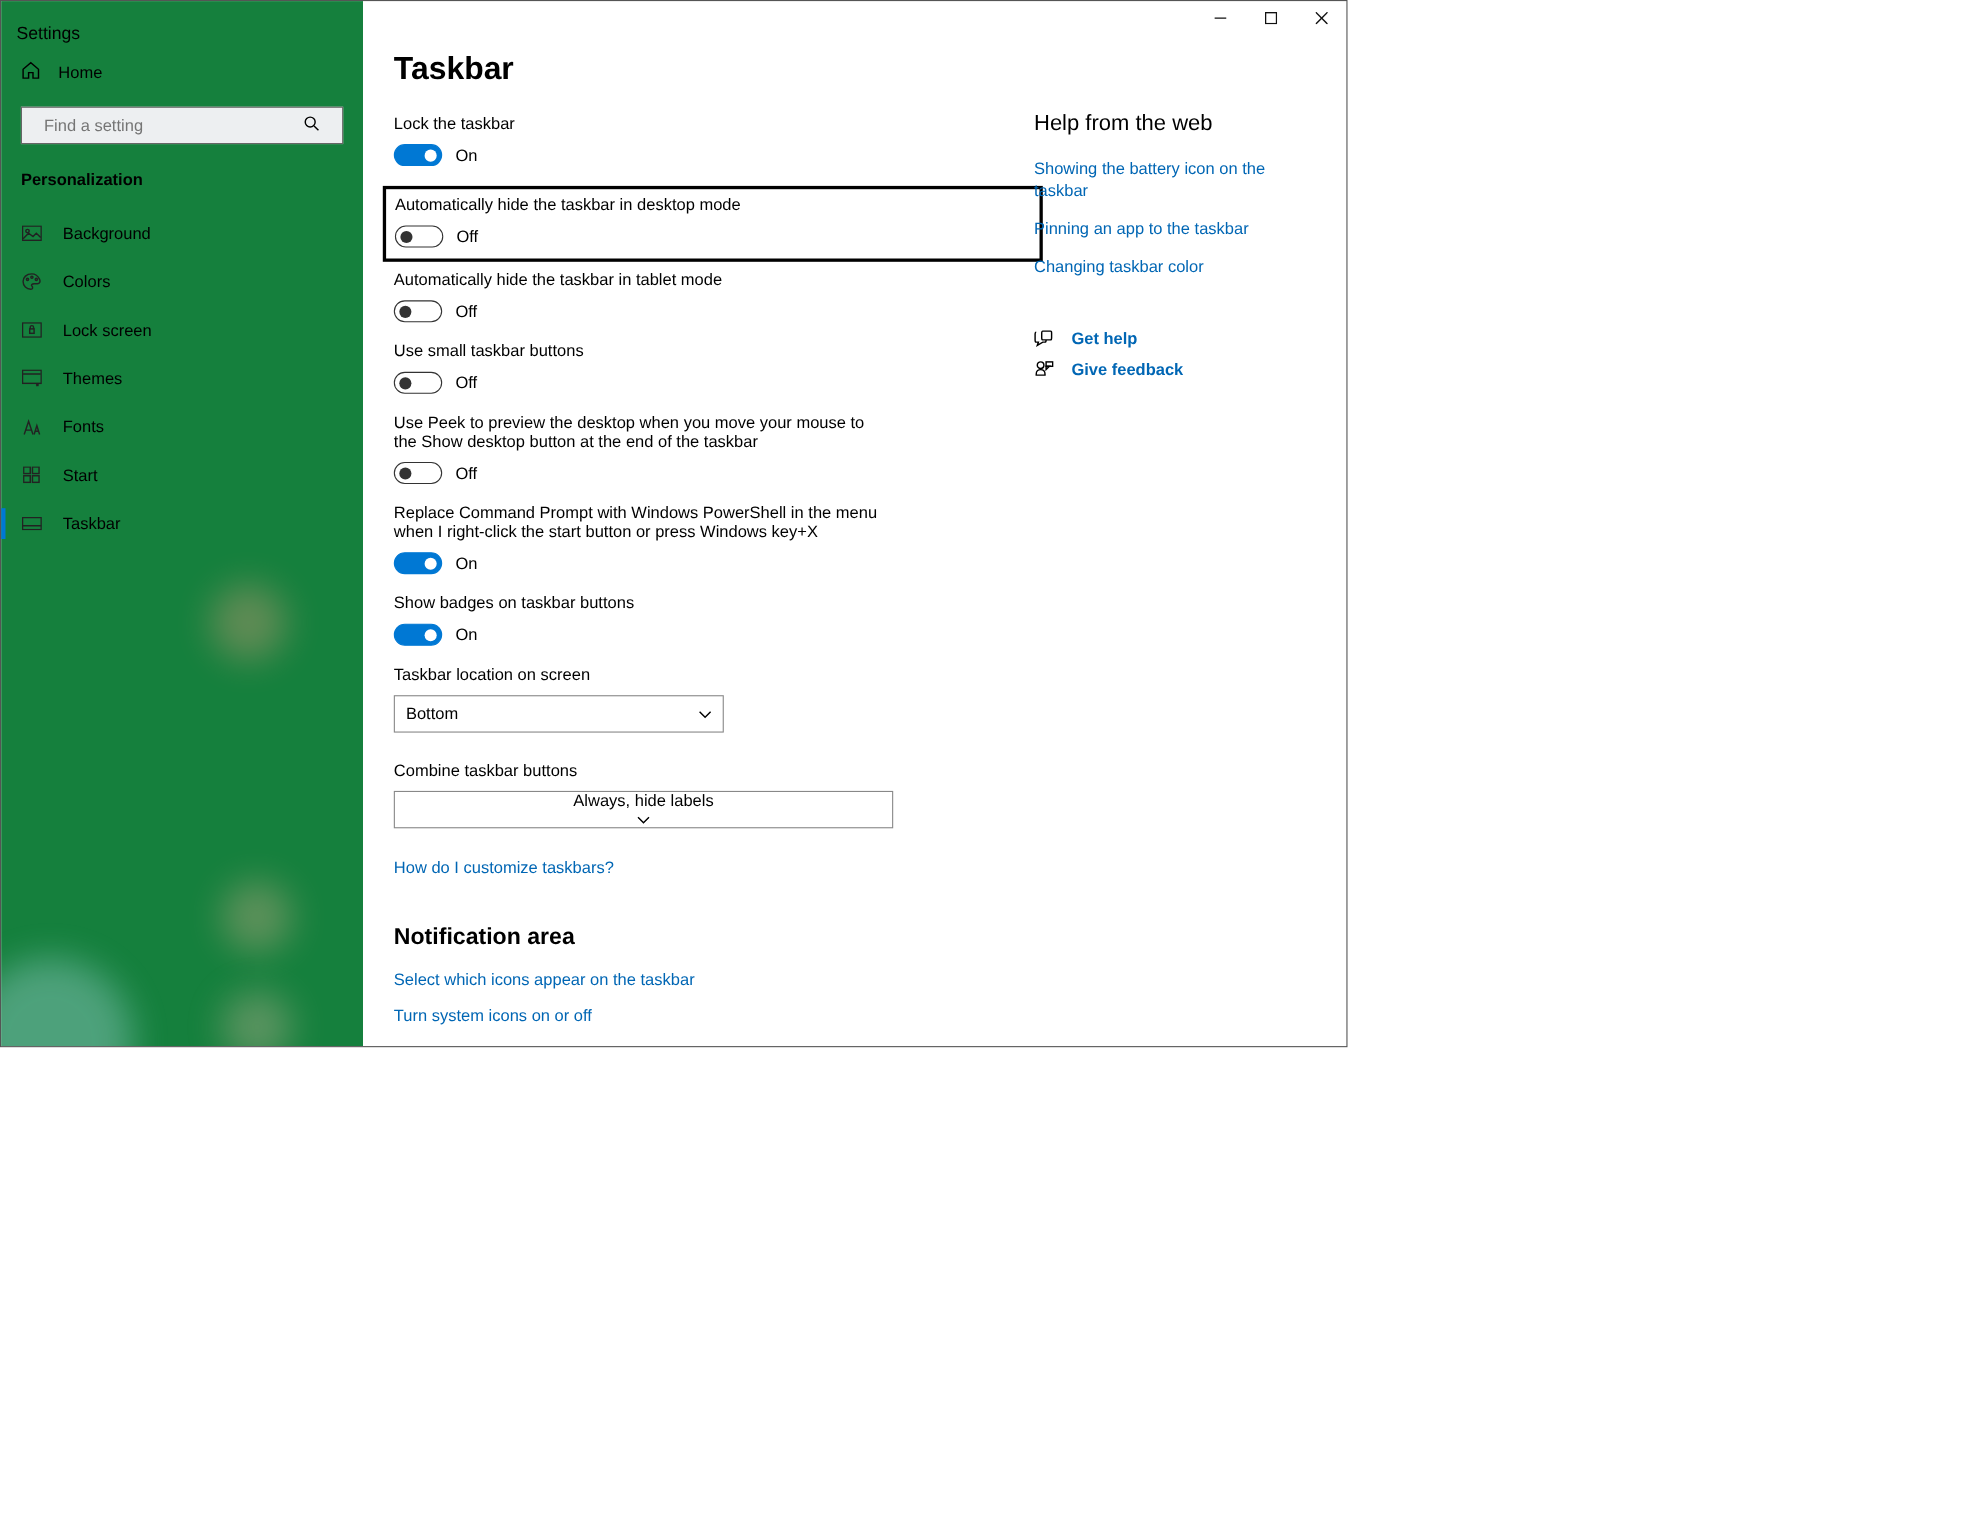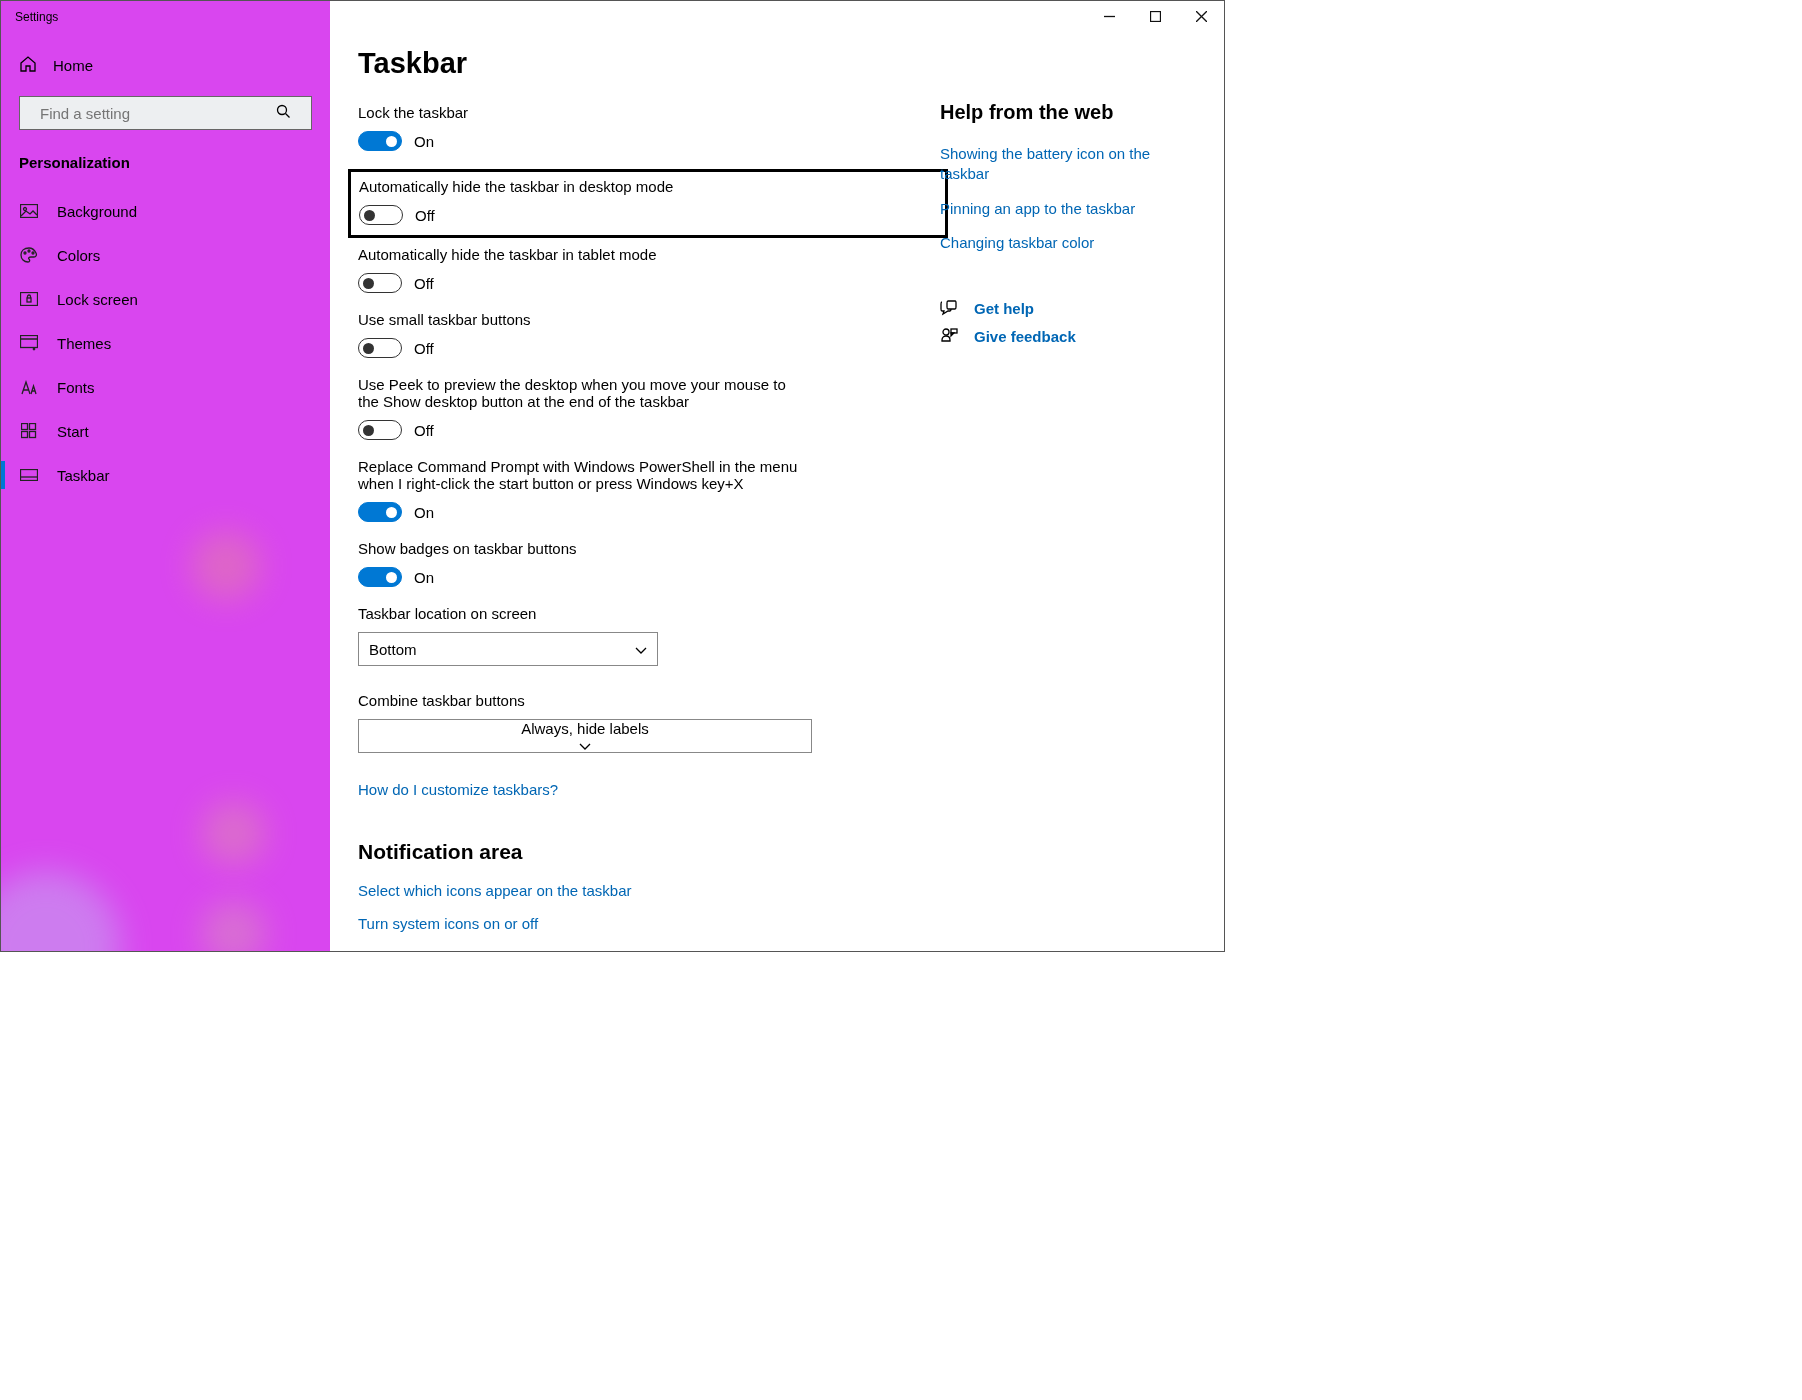--- a/index.html
+++ b/index.html
@@ -21,34 +21,34 @@
     z-index: 10;
   }
   .window-controls > div {
     width: 46px; height: 30px;
     display: flex; align-items: center; justify-content: center;
     font-size: 14px;
     color: #111;
   }
   .titlebar {
     position: absolute;
-    top: 0; left: 0;
+    top: 14px; left: 0;
     height: 32px;
     display: flex;
     align-items: center;
     padding-left: 14px;
-    font-size: 12px;
+    font-size: 16px;
     z-index: 5;
     text-align: center;
   }
   .sidebar {
     position: absolute;
     top: 0; left: 0; bottom: 0;
     width: 329px;
-    background: #d946ef;
+    background: #15803d;
     padding-top: 44px;
     overflow: hidden;
   }
   .sidebar .home {
     display: flex;
     align-items: center;
     gap: 16px;
     padding: 10px 18px;
     font-size: 15px;
   }
@@ -183,21 +183,21 @@
     font-weight: 600;
     margin-top: 42px;
     margin-bottom: 12px;
   }
   .right-col {
     position: absolute;
     left: 610px;
     top: 100px;
     width: 230px;
   }
-  .right-col .h { font-size: 20px; font-weight: 700; margin-bottom: 20px; }
+  .right-col .h { font-size: 20px; font-weight: 400; margin-bottom: 20px; }
   .right-col .weblink { color: #0066b4; font-size: 15px; margin-bottom: 14px; cursor: pointer; line-height: 1.35; }
   .right-col .action-row {
     display: flex; align-items: center; gap: 16px;
     margin-top: 18px;
     font-weight: bold;
   }
   .right-col .action-row .ic { width: 18px; height: 18px; display:flex; align-items:center; justify-content:center; }
   .right-col .action-row .lnk { color: #0066b4; font-size: 15px; cursor: pointer; }
   svg { stroke: currentColor; fill: none; stroke-width: 1.3; }
 </style>

